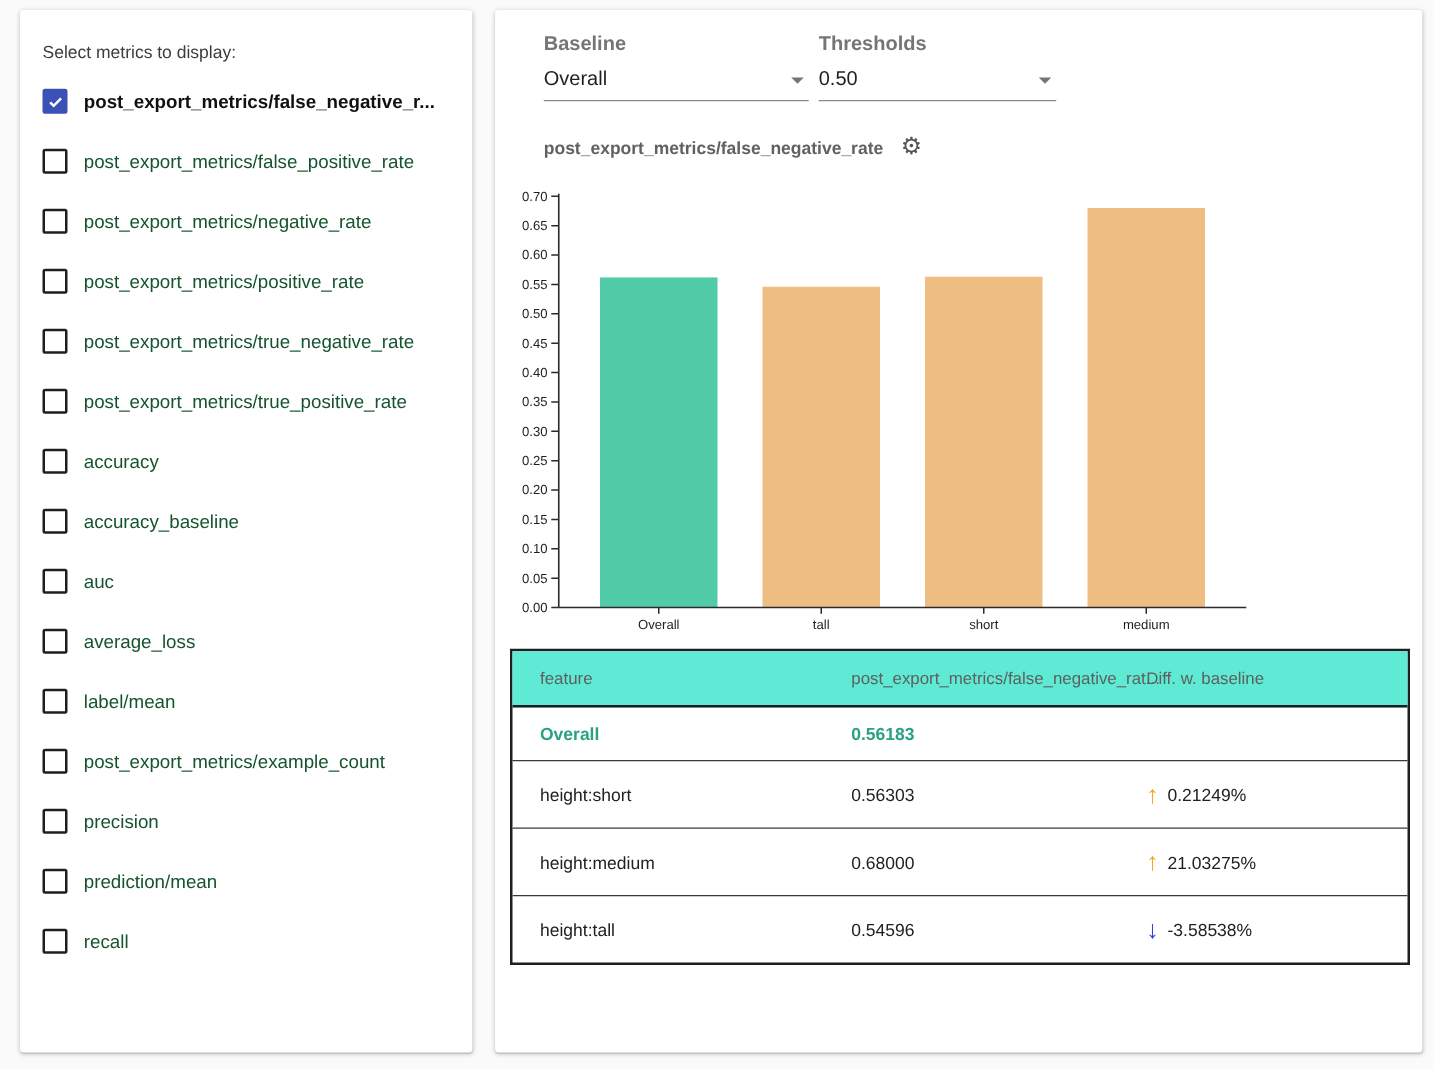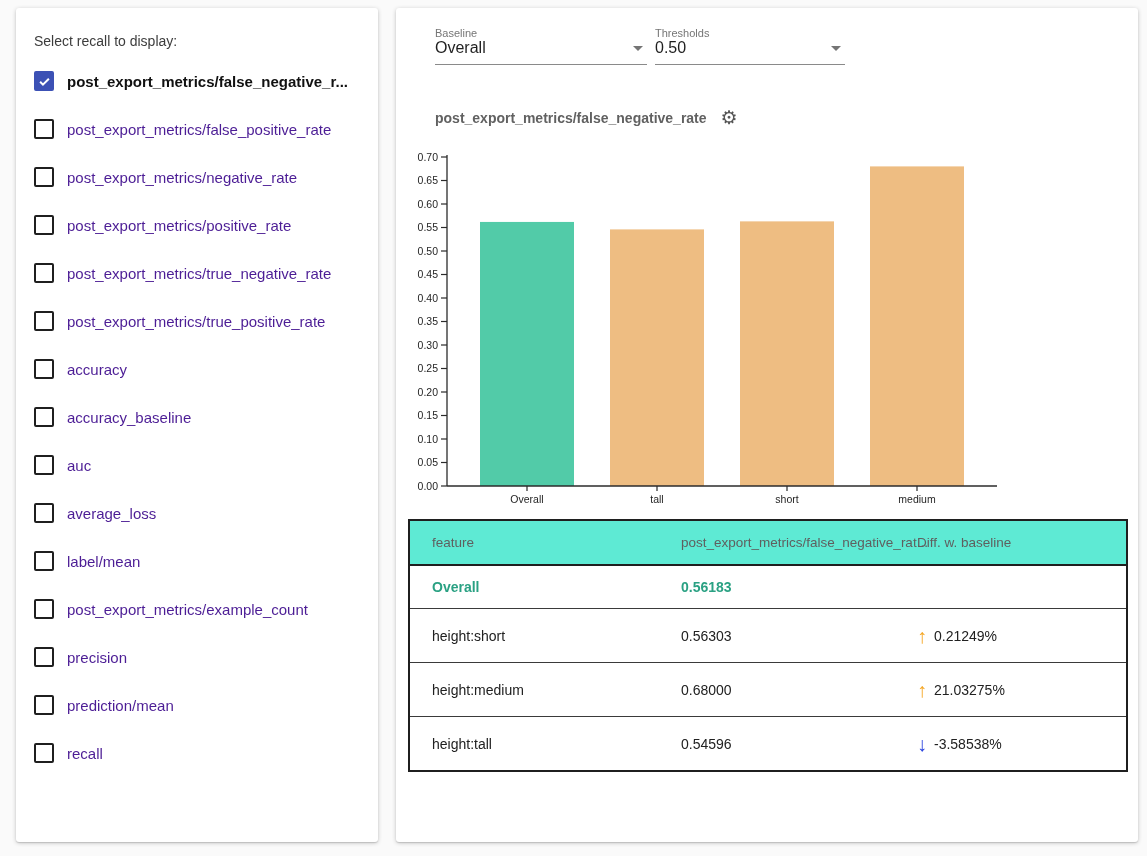--- a/index.html
+++ b/index.html
@@ -11,26 +11,26 @@
     box-shadow:0 1px 4px rgba(0,0,0,.22),0 1px 1px rgba(0,0,0,.12);}
   
   .sidebar{left:16px;top:8px;width:362px;height:834px;}
   .sidebar-title{position:absolute;left:18px;top:25px;font-size:14px;color:#3c3c3c;}
   .metric-list{position:absolute;left:18px;top:49px;right:8px;}
   .metric-item{height:48px;display:flex;align-items:center;cursor:pointer;}
   .cb{width:16px;height:16px;border:2px solid #1f1f1f;border-radius:2px;flex:0 0 auto;
       display:flex;align-items:center;justify-content:center;background:#fff;}
   .cb.checked{border-color:#3c51b5;background:#3c51b5;}
   .cb svg{width:15px;height:15px;}
-  .metric-label{margin-left:13px;font-size:15px;color:#4c1d95;white-space:nowrap;}
+  .metric-label{margin-left:13px;font-size:15px;color:#14532d;white-space:nowrap;}
   .metric-item.checked .metric-label{font-weight:bold;color:#111;}
   
   .main{left:396px;top:8px;width:742px;height:834px;}
   .dd{position:absolute;cursor:pointer;}
-  .dd-label{font-size:11px;color:#757575;margin-bottom:0;}
+  .dd-label{font-size:16px;color:#757575;margin-bottom:10px;font-weight:bold;}
   .dd-value-row{display:flex;align-items:center;justify-content:space-between;
      border-bottom:1px solid #8a8a8a;padding-bottom:7px;}
   .dd-value{font-size:16px;color:#1f1f1f;}
   .dd-arrow{width:0;height:0;border-left:5px solid transparent;border-right:5px solid transparent;
      border-top:5px solid #757575;margin-right:4px;}
   .dd-baseline{left:39px;top:19px;width:212px;}
   .dd-thresholds{left:259px;top:19px;width:190px;}
   .chart-header{position:absolute;left:39px;top:100px;display:flex;align-items:center;}
   .chart-title{font-size:14px;font-weight:bold;color:#616161;}
   .gear{font-size:19px;color:#555;margin-left:14px;cursor:pointer;line-height:1;}
@@ -47,21 +47,21 @@
   .tbody-row.baseline .tcell{color:#2aa183;font-weight:bold;}
   .diff-cell{display:flex;align-items:center;}
   .diff-arrow{font-size:20px;font-weight:bold;margin-right:7px;line-height:1;}
   .diff-arrow.up{color:#f5a623;}
   .diff-arrow.down{color:#2b44df;}
 </style>
 </head>
 <body>
 
 <div class="card sidebar">
-  <div class="sidebar-title">Select recall to display:</div>
+  <div class="sidebar-title">Select metrics to display:</div>
   <div class="metric-list" id="metric-list">
       <div class="metric-item checked">
         <span class="cb checked">
           <svg viewBox="0 0 24 24">
             <path d="M5 12.5l4.5 4.5L19 7.5" stroke="#fff" stroke-width="3.2" fill="none"></path>
           </svg>
         </span>
         <span class="metric-label">post_export_metrics/false_negative_r...</span>
       </div>
       <div class="metric-item">

